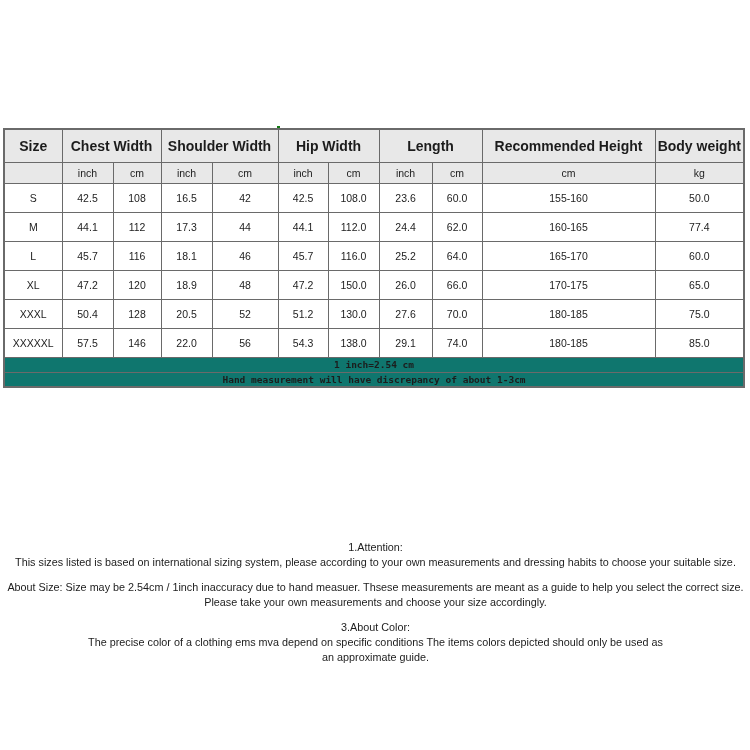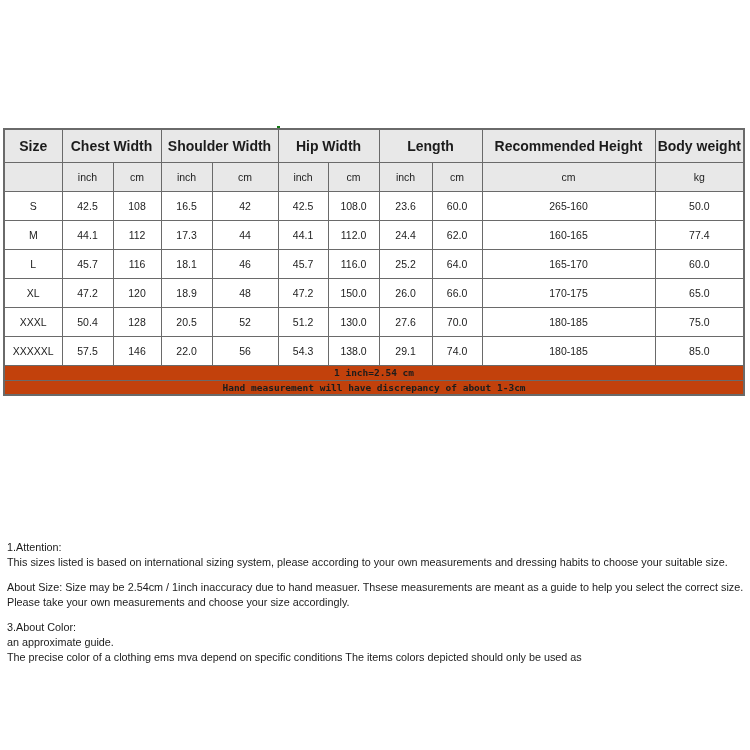--- a/index.html
+++ b/index.html
@@ -37,36 +37,36 @@
     overflow: hidden;
     white-space: nowrap;
   }
   .size-table thead tr.group-row th {
     height: 33px;
     background: var(--header-bg);
     font-weight: bold;
     font-size: 14px;
   }
   .size-table thead tr.unit-row th {
-    height: 29px;
+    height: 21px;
     background: var(--header-bg);
     font-weight: normal;
     font-size: 10.5px;
   }
   .size-table tbody td {
     height: 29px;
     font-size: 10.5px;
     background: #ffffff;
   }
   .size-table tfoot td.footnote-cell {
     height: 15px;
     font-family: "DejaVu Sans Mono", monospace;
     font-weight: bold;
     font-size: 9.5px;
-    background: #c2410c;
+    background: #0f766e;
   }
 
   
   .green-mark {
     position: absolute;
     left: 277px;
     top: 126px;
     width: 3px;
     height: 5px;
     background: var(--accent-mark);
@@ -75,21 +75,21 @@
   
   .notes {
     position: absolute;
     left: 7px;
     top: 540px;
     width: 737px;
     font-size: 10.8px;
     line-height: 15px;
   }
   .notes .note-section { margin-bottom: 10px; }
-  .notes div { white-space: nowrap; }
+  .notes div { white-space: nowrap; text-align: center; }
 </style>
 </head>
 <body>
 
 <div class="green-mark"></div>
 
 <table class="size-table">
   <colgroup>
     <col style="width:58px">
       <col style="width:51px">
@@ -131,21 +131,21 @@
       <tr>
         <td>S</td>
         <td>42.5</td>
         <td>108</td>
         <td>16.5</td>
         <td>42</td>
         <td>42.5</td>
         <td>108.0</td>
         <td>23.6</td>
         <td>60.0</td>
-        <td>265-160</td>
+        <td>155-160</td>
         <td>50.0</td>
       </tr>
       <tr>
         <td>M</td>
         <td>44.1</td>
         <td>112</td>
         <td>17.3</td>
         <td>44</td>
         <td>44.1</td>
         <td>112.0</td>
@@ -221,16 +221,16 @@
   <div class="note-section">
     <div>1.Attention:</div>
     <div>This sizes listed is based on international sizing system, please according to your own measurements and dressing habits to choose your suitable size.</div>
   </div>
   <div class="note-section">
     <div>About Size: Size may be 2.54cm / 1inch inaccuracy due to hand measuer. Thsese measurements are meant as a guide to help you select the correct size.</div>
     <div>Please take your own measurements and choose your size accordingly.</div>
   </div>
   <div class="note-section">
     <div>3.About Color:</div>
+    <div>The precise color of a clothing ems mva depend on specific conditions The items colors depicted should only be used as</div>
     <div>an approximate guide.</div>
-    <div>The precise color of a clothing ems mva depend on specific conditions The items colors depicted should only be used as</div>
   </div>
 </div>
 
 </body></html>

